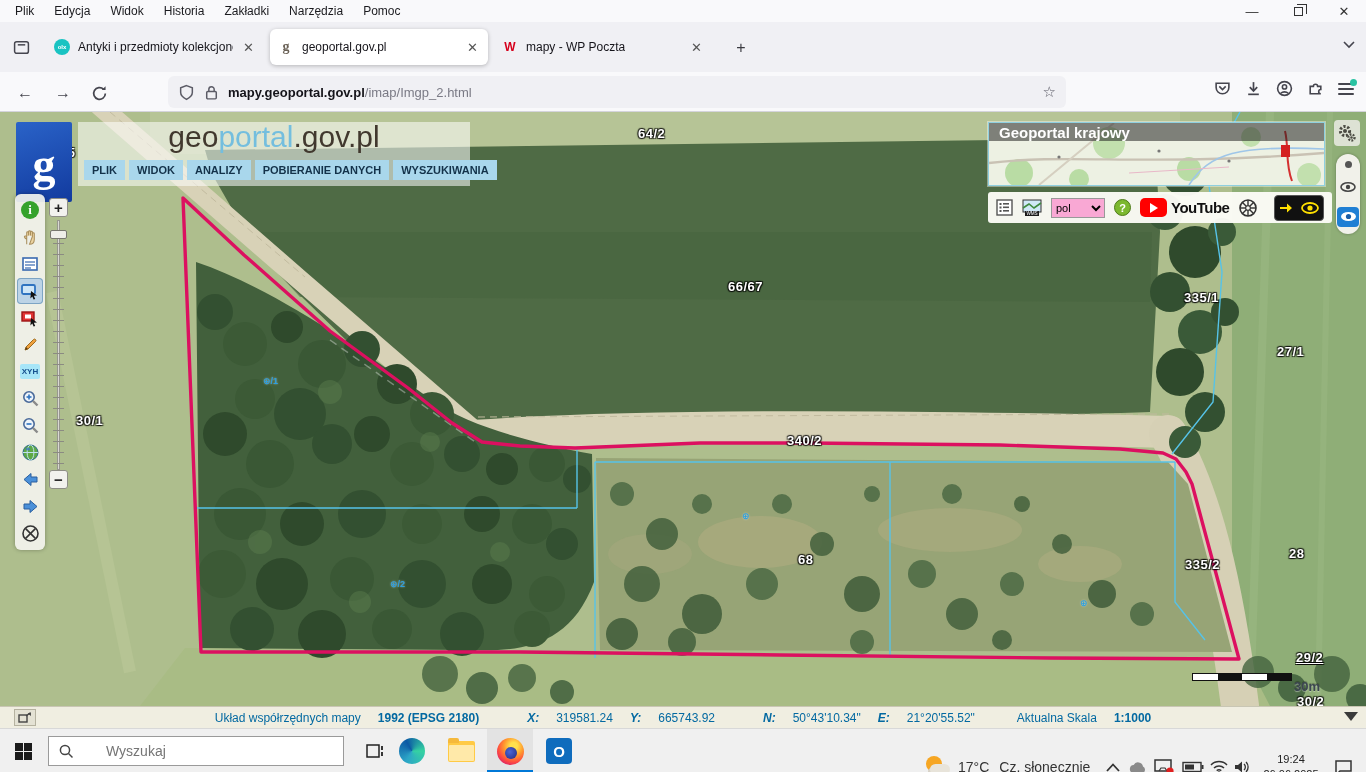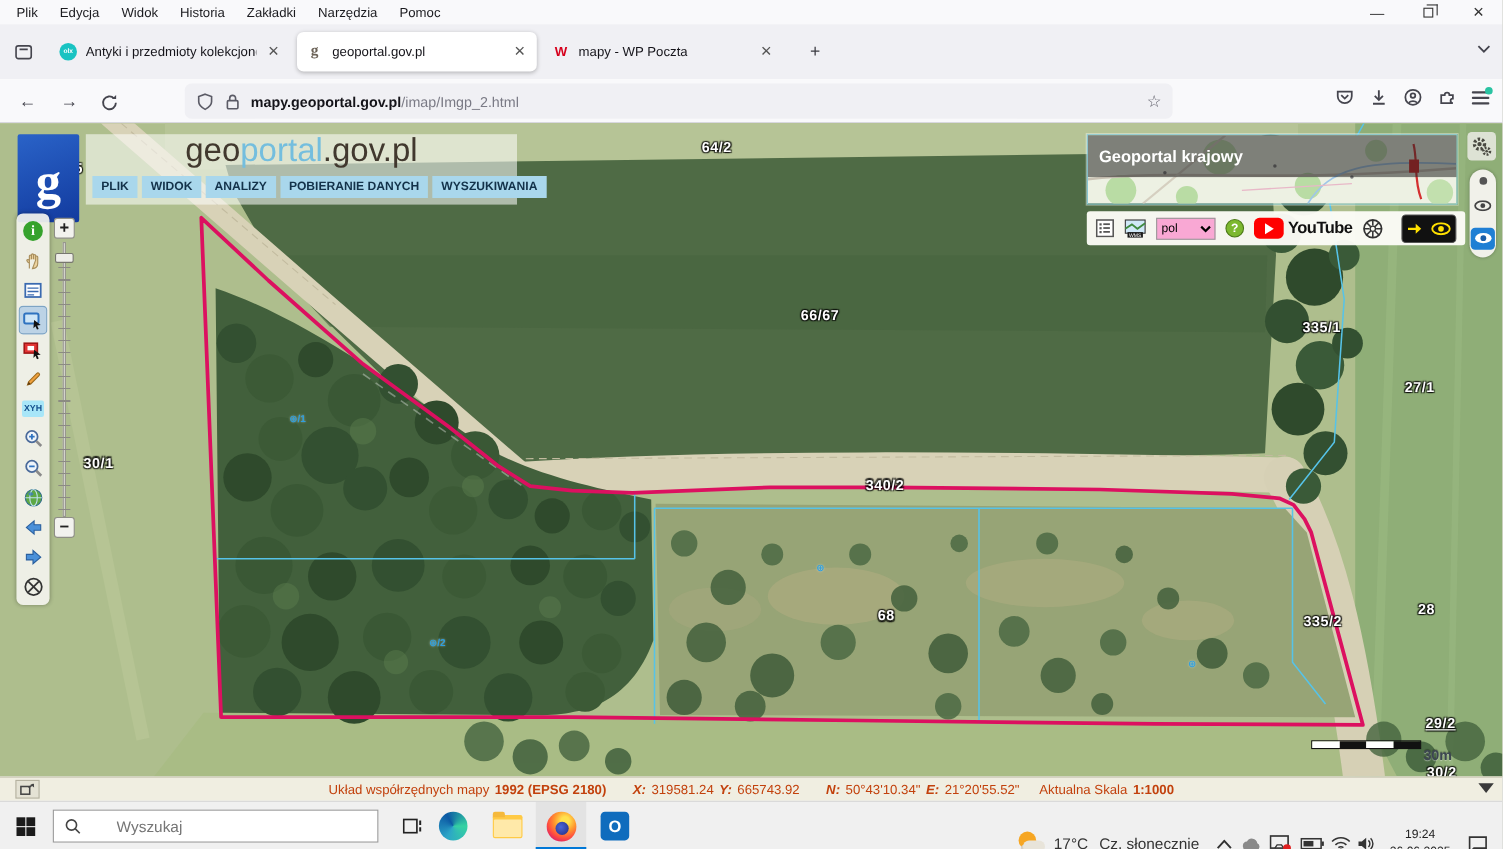--- a/index.html
+++ b/index.html
@@ -66,21 +66,21 @@
   
   .zslider{position:absolute;left:48px;top:86px;width:22px;}
   .zbtn{position:absolute;left:1px;width:19px;height:19px;background:#f2f2ee;border:1px solid #8e8e86;border-radius:3px;font-size:15px;font-weight:bold;color:#222;display:flex;align-items:center;justify-content:center;line-height:1;}
   .ztrack{position:absolute;left:9px;top:22px;width:3px;height:250px;background:#d9d9d2;border:1px solid #97978e;}
   .zticks{position:absolute;left:5px;top:24px;width:11px;height:246px;background:repeating-linear-gradient(to bottom,transparent 0 10px,#8b8b82 10px 11px);}
   .zhandle{position:absolute;left:2px;top:32px;width:17px;height:9px;background:#eeeee8;border:1px solid #77776e;border-radius:2px;}
 
   
   .minimap{position:absolute;left:988px;top:10px;width:337px;height:64px;border:1px solid #8fd0e0;box-shadow:0 0 0 1px rgba(255,255,255,.4);}
   .minimap svg{display:block;}
-  .mm-title{position:absolute;left:0;top:0;width:100%;height:38px;background:rgba(35,35,35,.55);color:#fff;font-size:15px;font-weight:bold;display:flex;align-items:center;padding-left:10px;}
+  .mm-title{position:absolute;left:0;top:0;width:100%;height:18px;background:rgba(35,35,35,.55);color:#fff;font-size:15px;font-weight:bold;display:flex;align-items:center;padding-left:10px;}
 
   
   .ttoolbar{position:absolute;left:988px;top:80px;width:344px;height:31px;background:rgba(252,252,247,.96);border-radius:3px;display:flex;align-items:center;gap:9px;padding:0 8px;}
   .lang{width:54px;height:20px;font-size:11px;border:1px solid #999;background:#f9a8d4;}
   .help-badge{width:17px;height:17px;border-radius:50%;background:#7cb82f;border:1px solid #4e7b1a;color:#fff;font-weight:bold;font-size:11px;display:flex;align-items:center;justify-content:center;}
   .yt{display:flex;align-items:center;gap:4px;}
   .yt-play{width:27px;height:19px;background:#f00;border-radius:5px;position:relative;}
   .yt-play:before{content:"";position:absolute;left:10px;top:5px;border-left:8px solid #fff;border-top:5px solid transparent;border-bottom:5px solid transparent;}
   .yt-word{font-size:15px;font-weight:bold;color:#111;letter-spacing:-.5px;}
   .pill{margin-left:auto;width:50px;height:26px;background:#111;border:1px solid #555;border-radius:4px;display:flex;align-items:center;justify-content:space-around;}
@@ -92,21 +92,21 @@
   .beye{width:22px;height:20px;background:#1f7fd4;border-radius:4px;display:flex;align-items:center;justify-content:center;}
 
   
   .scalebar{position:absolute;left:1192px;top:561px;width:100px;height:8px;border:1px solid #111;display:flex;}
   .scalebar i{flex:1;}
   .scalebar i:nth-child(odd){background:#fff;}
   .scalebar i:nth-child(even){background:#111;}
   .scalelabel{position:absolute;left:1294px;top:567px;font-size:13px;font-weight:bold;color:#3c4650;text-shadow:0 1px 1px rgba(255,255,255,.4),0 -1px 1px rgba(0,0,0,.3);}
 
   
-  .statusbar{position:absolute;left:0;top:706px;width:1366px;height:22px;background:#f0eee1;border-top:1px solid #c9c6b4;display:flex;align-items:center;justify-content:center;font-size:12px;color:#c2410c;gap:5px;}
+  .statusbar{position:absolute;left:0;top:706px;width:1366px;height:22px;background:#f0eee1;border-top:1px solid #c9c6b4;display:flex;align-items:center;justify-content:center;font-size:12px;color:#0369a1;gap:17px;}
   .statusbar .bld{font-weight:bold;}
   .statusbar .lbl{font-weight:bold;font-style:italic;}
   .sb-expand{position:absolute;left:14px;top:2px;width:22px;height:17px;background:#e4e2d4;border:1px solid #b5b2a0;display:flex;align-items:center;justify-content:center;}
   .sb-down{position:absolute;right:8px;top:5px;width:0;height:0;border-left:7px solid transparent;border-right:7px solid transparent;border-top:9px solid #3a3a3a;}
 
   
   .taskbar{position:absolute;left:0;top:728px;width:1366px;height:44px;background:#f0f0f0;border-top:1px solid #d8d8d8;}
   .tbbtn{position:absolute;top:0;width:46px;height:44px;display:flex;align-items:center;justify-content:center;}
   .winlogo{display:grid;grid-template-columns:8px 8px;grid-template-rows:8px 8px;gap:1px;}
   .winlogo i{background:#1b1b1b;}

